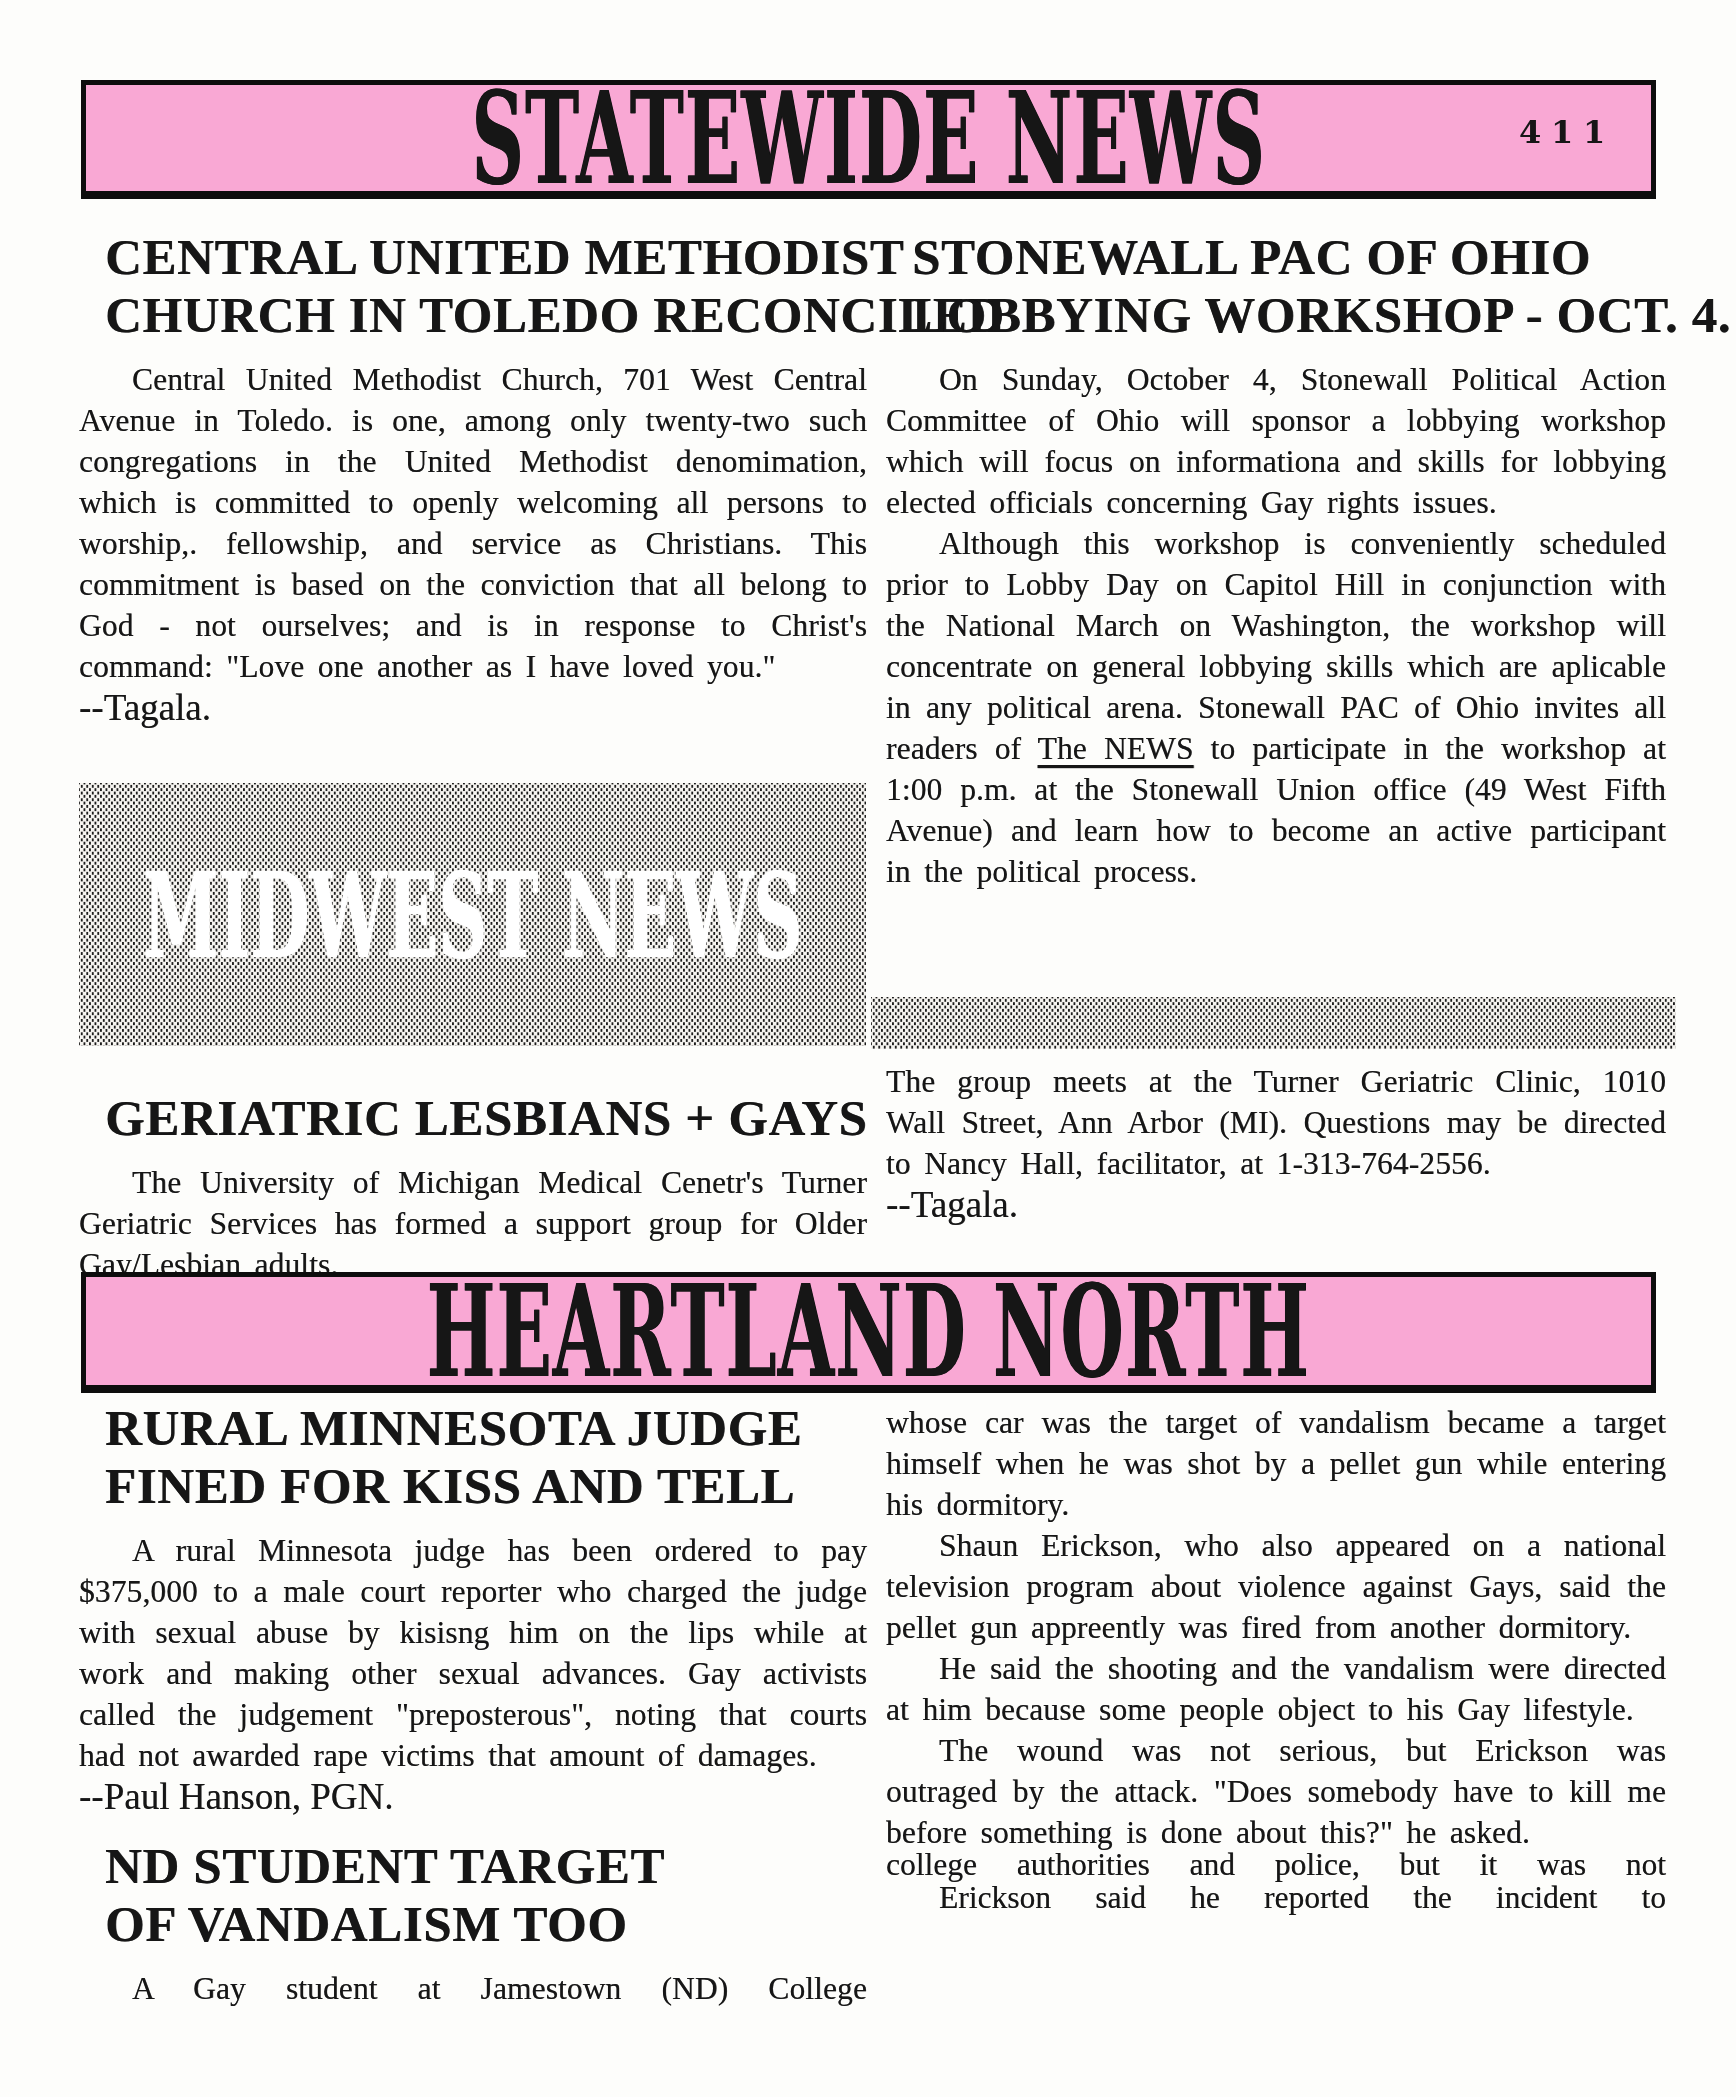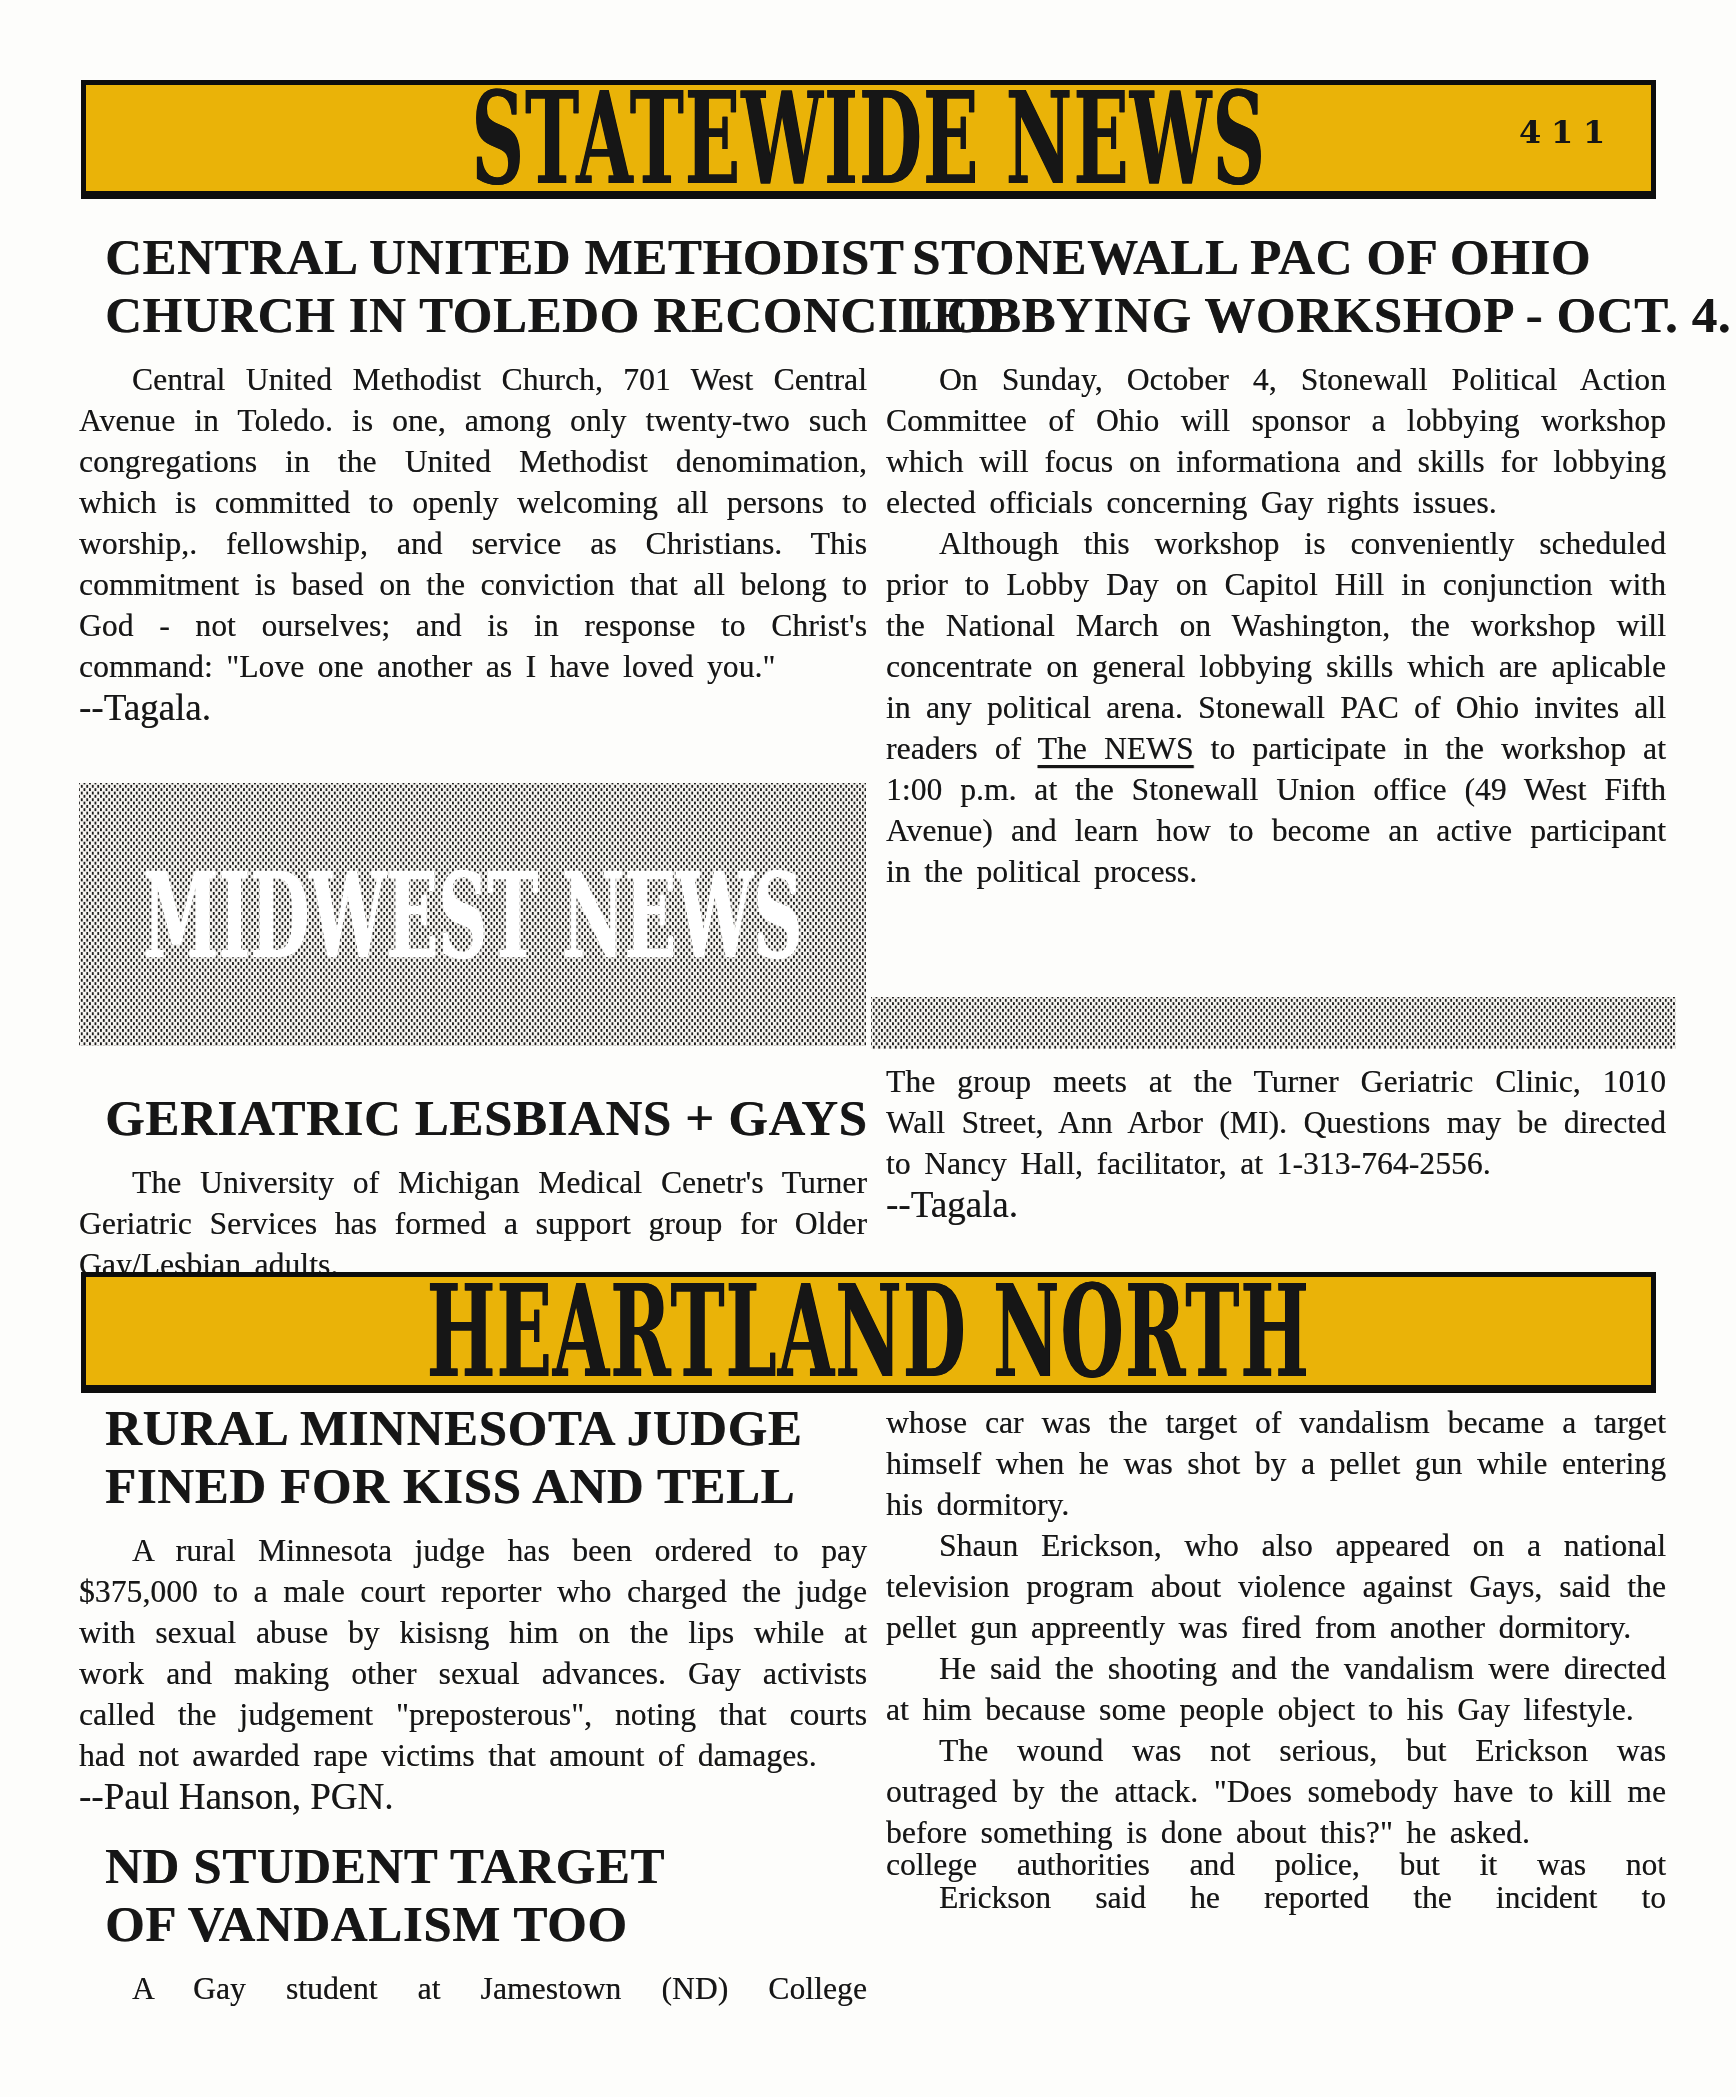--- a/index.html
+++ b/index.html
@@ -16,21 +16,21 @@
 
   
   .banner-box {
     position: absolute;
     box-sizing: border-box;
     border: 5.5px solid #0d0d0d;
     border-bottom-width: 8.5px;
     display: flex;
     align-items: center;
     justify-content: center;
-    background: #eab308;
+    background: #f9a8d4;
   }
   .statewide-box { left: 81px; top: 80px; width: 1575px; height: 119px; }
   .heartland-box { left: 81px; top: 1272px; width: 1575px; height: 121px; }
 
   .banner-text {
     display: inline-block;
     font-family: "DejaVu Serif", serif;
     font-weight: 700;
     font-size: 91px;
     letter-spacing: 1.2px;

